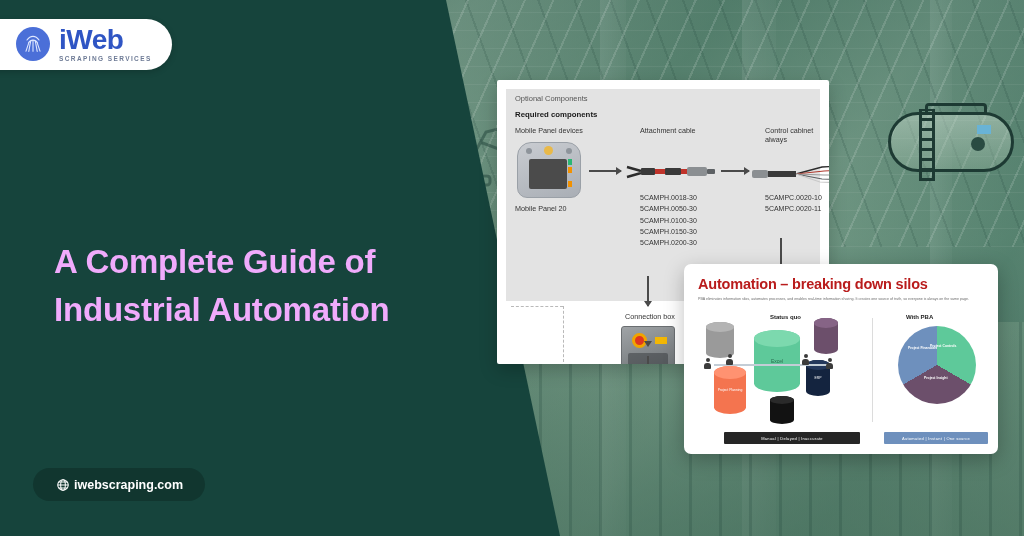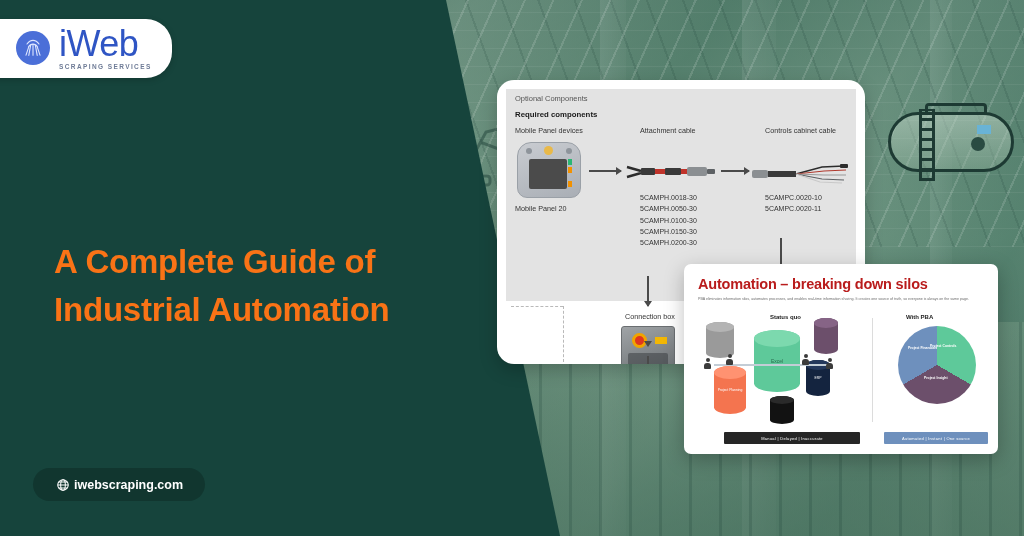--- a/index.html
+++ b/index.html
@@ -78,45 +78,45 @@
     border-radius:0 26px 26px 0;
     padding:7px 20px 7px 30px;
     box-shadow:0 2px 6px rgba(0,0,0,.18);
   }
   .logo-mark{
     width:34px; height:34px; border-radius:50%;
     background:#4b6fd8; display:flex; align-items:center; justify-content:center;
     flex:0 0 auto;
   }
   .logo-text{ display:flex; flex-direction:column; line-height:1; }
-  .logo-title{ font-size:36px; font-weight:normal; color:#2f55c4; letter-spacing:-.5px; }
+  .logo-title{ font-size:28px; font-weight:bold; color:#2f55c4; letter-spacing:-.5px; }
   .logo-sub{ font-size:6.5px; font-weight:bold; color:#6e7b96; letter-spacing:1.4px; margin-top:2px; }
 
   
   .headline{
     position:absolute; left:54px; top:238px; z-index:40;
-    color:#f97316; font-size:33px; font-weight:bold; line-height:1.45;
+    color:#f0abfc; font-size:33px; font-weight:bold; line-height:1.45;
     letter-spacing:-.2px;
   }
   .headline .l2{ display:block; }
 
   
   .contact{
     position:absolute; left:33px; top:468px; z-index:40;
     display:flex; align-items:center; gap:26px;
     background:#11362f;
     border-radius:20px; padding:9px 22px;
   }
   .contact-item{ display:flex; align-items:center; gap:4px; color:#fff; font-size:12.5px; font-weight:bold; }
   .ci-icon{ width:15px; height:15px; display:flex; align-items:center; justify-content:center; }
 
   
   .card-diagram{
-    position:absolute; left:497px; top:80px; width:368px; height:284px;
-    background:#ffffff; border-radius:17px; z-index:20;
+    position:absolute; left:497px; top:80px; width:332px; height:284px;
+    background:#ffffff; border-radius:2px; z-index:20;
     box-shadow:0 6px 18px rgba(0,0,0,.22);
     overflow:hidden; font-family:"Liberation Sans", sans-serif;
   }
   .dg-grey{ position:absolute; left:9px; right:9px; top:9px; height:212px; background:#e3e3e3; }
   .dg-optional{ position:absolute; left:18px; top:14px; font-size:7.5px; color:#555; }
   .dg-required{ position:absolute; left:18px; top:30px; font-size:7.8px; color:#1a1a1a; font-weight:bold; }
   .dg-colhead{ position:absolute; font-size:7.2px; color:#333; }
   .h-mp{ left:18px; top:46px; }
   .h-ac{ left:143px; top:46px; }
   .h-cc{ left:268px; top:46px; }
@@ -273,21 +273,21 @@
   </div>
 
   <div class="card-diagram">
     <div class="dg-grey"></div>
 
     <div class="dg-optional">Optional Components</div>
     <div class="dg-required">Required components</div>
 
     <div class="dg-colhead h-mp">Mobile Panel devices</div>
     <div class="dg-colhead h-ac">Attachment cable</div>
-    <div class="dg-colhead h-cc">Controls cabinet cable</div>
+    <div class="dg-colhead h-cc">Control cabinet always</div>
 
     <div class="mp-dev">
       <div class="mp-knob2"></div>
       <div class="mp-knob"></div>
       <div class="mp-knob3"></div>
       <div class="mp-screen"></div>
       <div class="mp-led"></div>
       <div class="mp-led2"></div>
       <div class="mp-led3"></div>
     </div>

